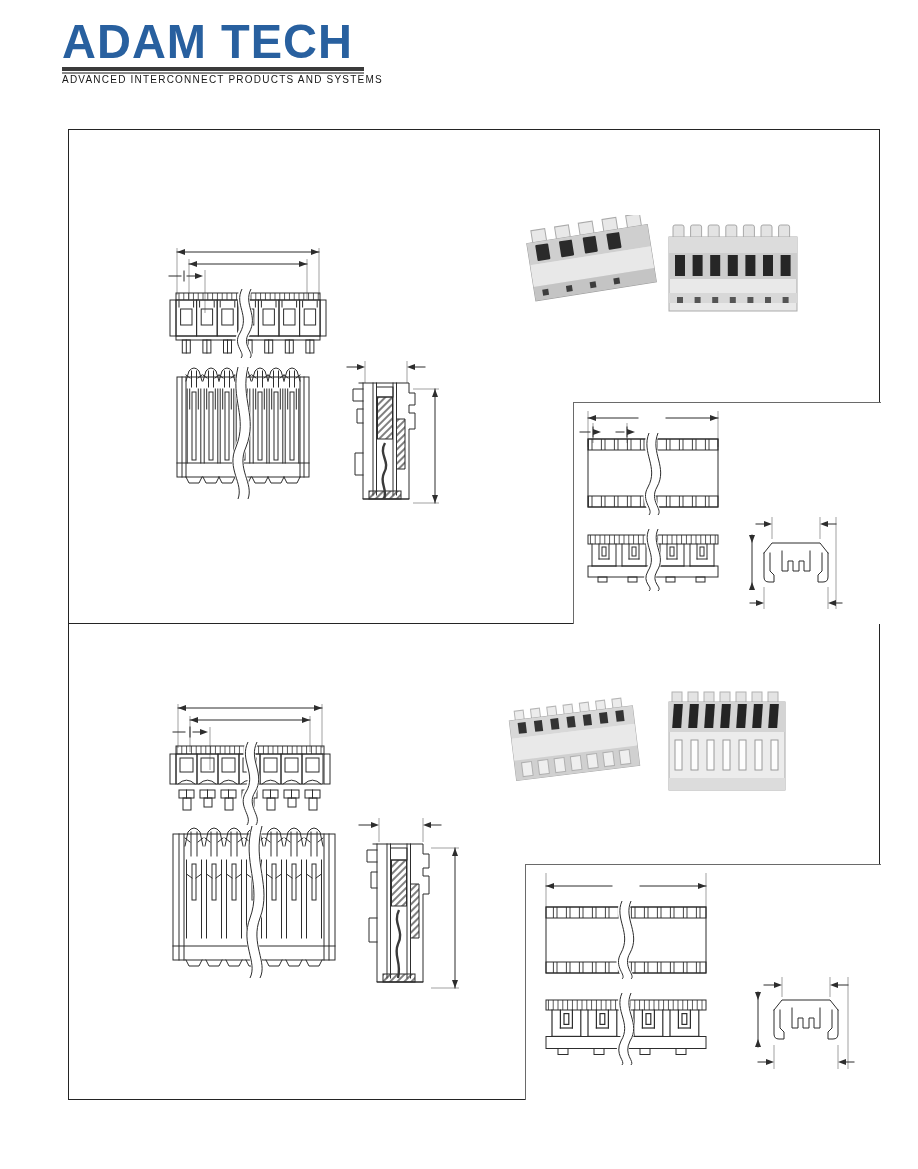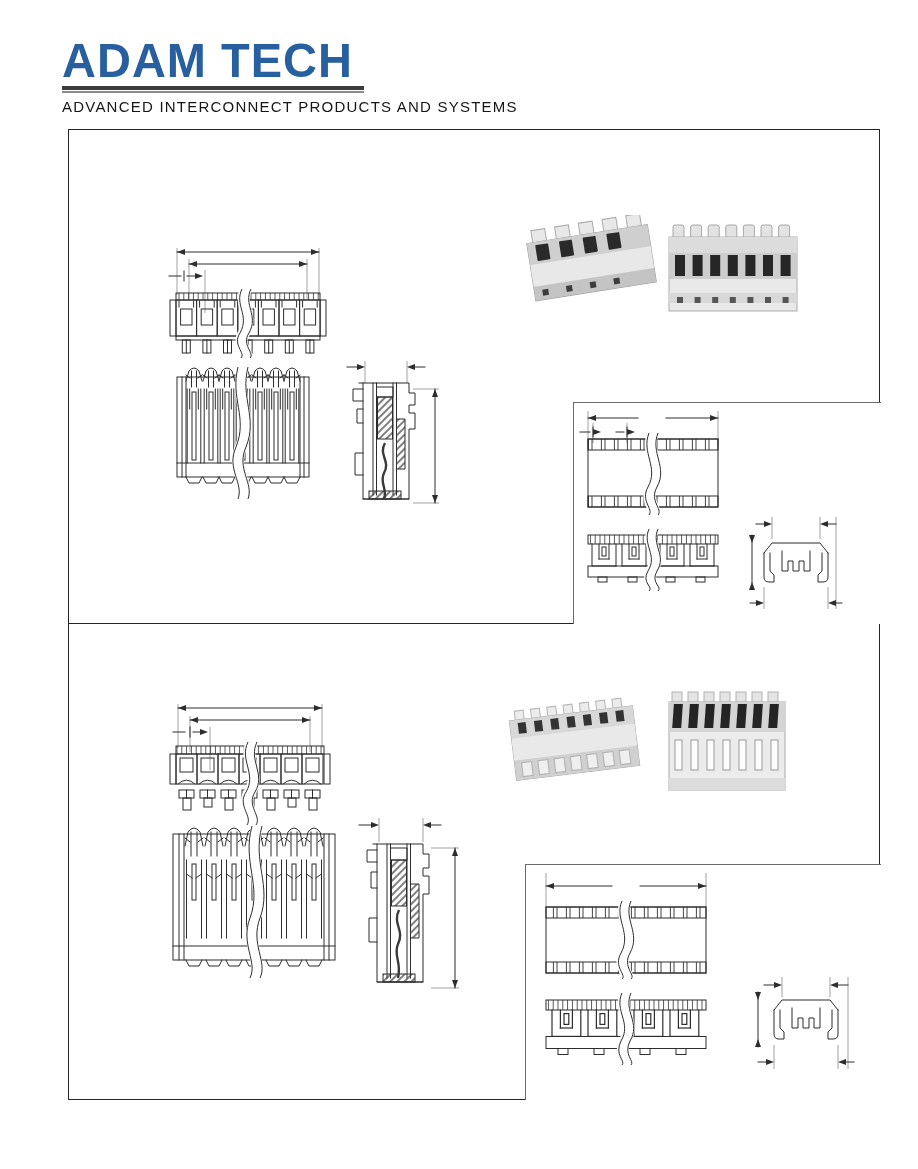--- a/index.html
+++ b/index.html
@@ -1,23 +1,23 @@
 <!DOCTYPE html>
 <html><head>
 <meta charset="utf-8">
 <style>
   *{margin:0;padding:0;box-sizing:border-box}
   html,body{background:#fff}
   body{width:918px;height:1169px;position:relative;font-family:"Liberation Sans",sans-serif;overflow:hidden}
   .page{position:absolute;inset:0;background:#fff}
-  .logo{position:absolute;left:62px;top:35px;width:302px}
+  .logo{position:absolute;left:62px;top:16px;width:302px}
   .logo-title{color:#28609f;font-size:47px;font-weight:bold;letter-spacing:1px;line-height:1;white-space:nowrap;transform:scaleY(1.04);transform-origin:left top}
   .logo-rule-thick{margin-top:4px;height:4px;background:#3b3b3b}
   .logo-rule-thin{margin-top:1px;height:2px;background:#8a8a8a}
-  .logo-tagline{margin-top:5px;font-size:15px;letter-spacing:1.22px;color:#161616;white-space:nowrap;font-weight:400}
+  .logo-tagline{font-size:10px;letter-spacing:1.22px;color:#161616;white-space:nowrap;font-weight:400}
   .panel{position:absolute;border:1.6px solid #242424;background:#fff}
   #panel1{left:68px;top:129px;width:812px;height:495px}
   #panel2{left:68px;top:624px;width:812px;height:476px;border-top:none}
   .subpanel{position:absolute;border:1.3px solid #6a6a6a;border-right:none;border-bottom:none;background:#fff}
   #subpanel1{left:504px;top:272px;width:308px;height:223px}
   #subpanel2{left:456px;top:240px;width:356px;height:236px}
   .fig{position:absolute;display:block}
   .ln{stroke:#2d2d2d;fill:none;stroke-width:1;stroke-linecap:square}
   .gy{stroke:#969696;fill:none;stroke-width:0.9}
   .arw{fill:#2d2d2d;stroke:none}

